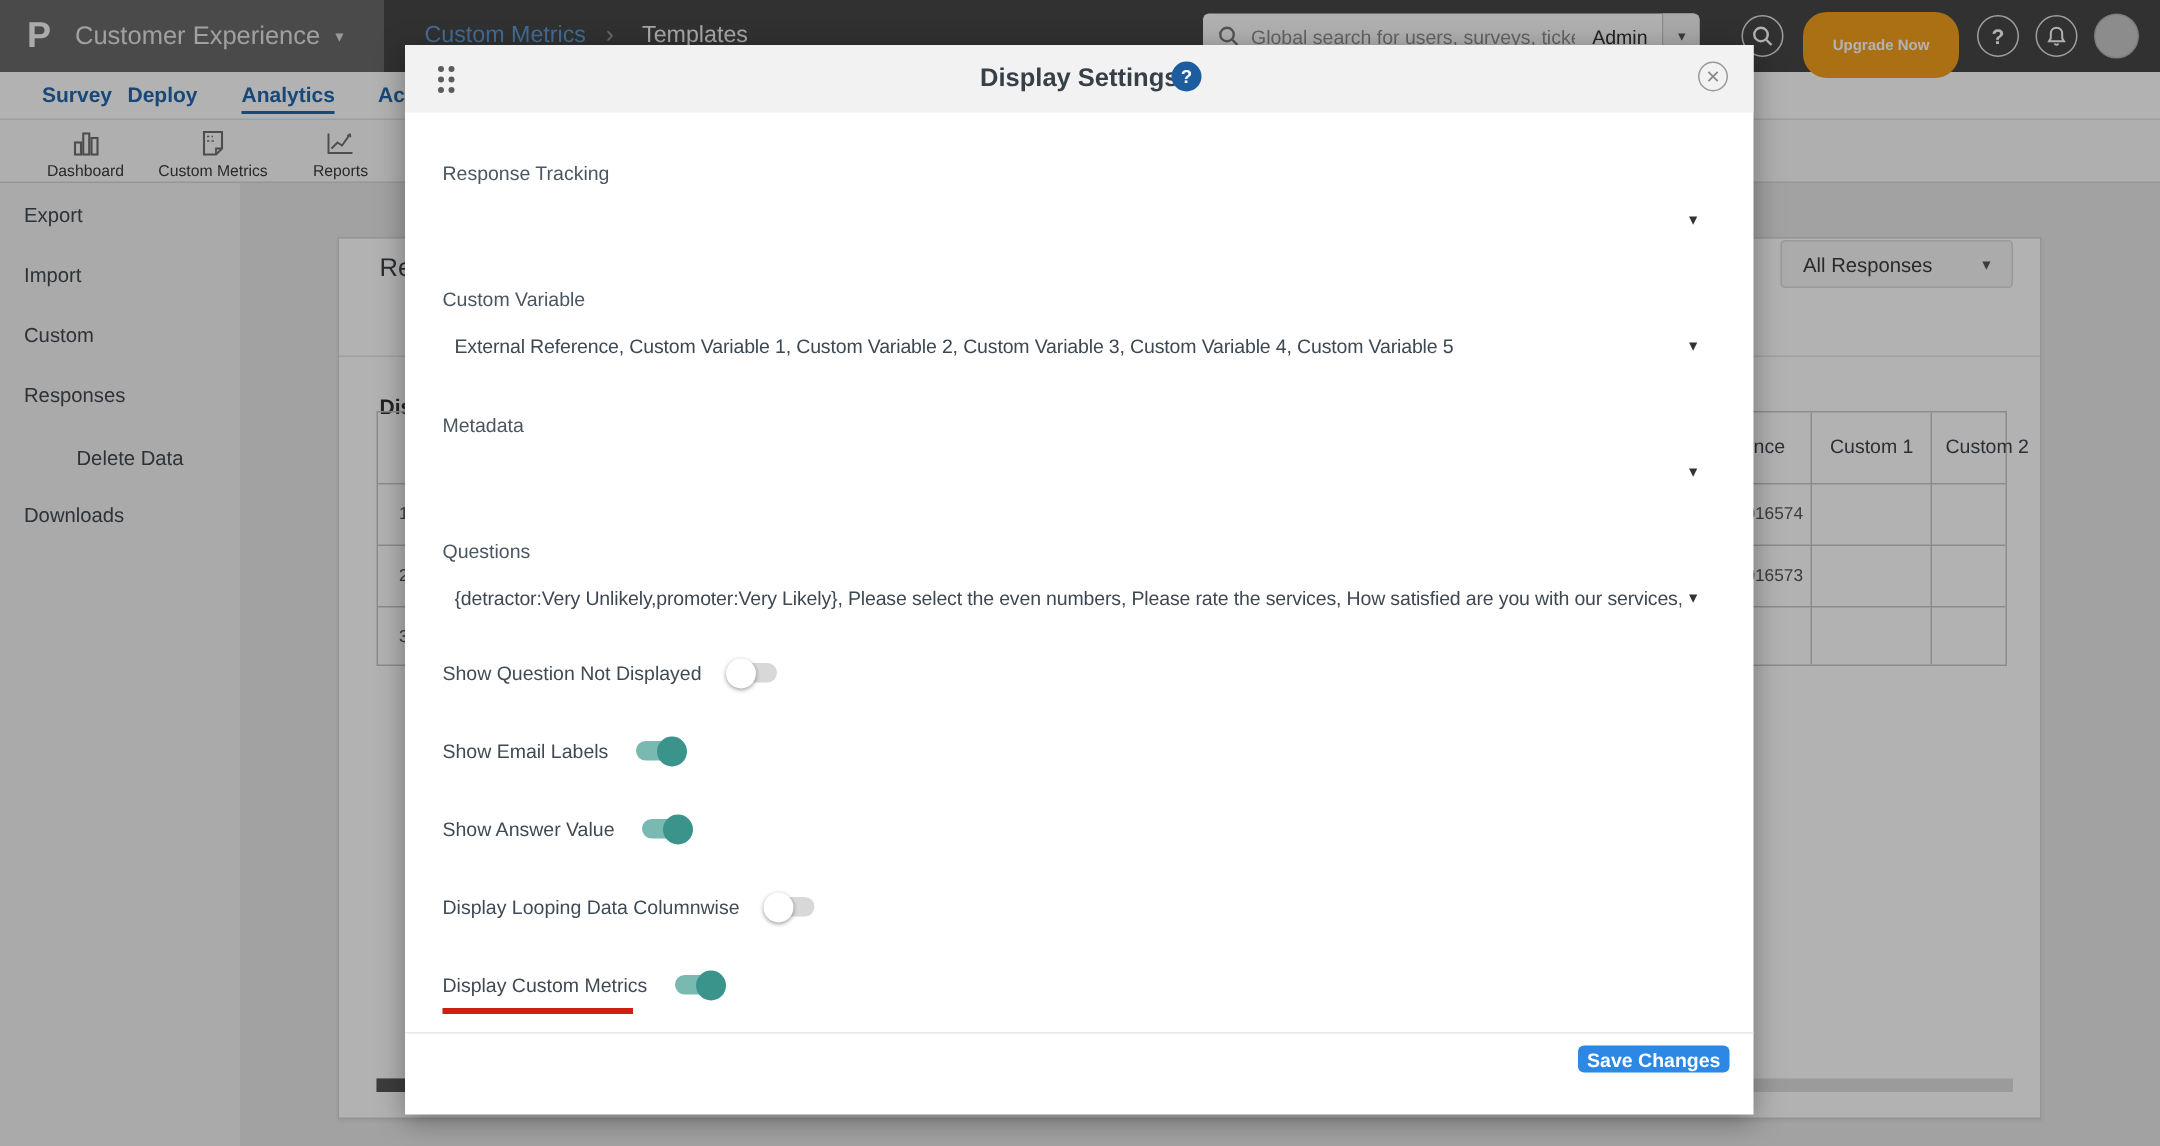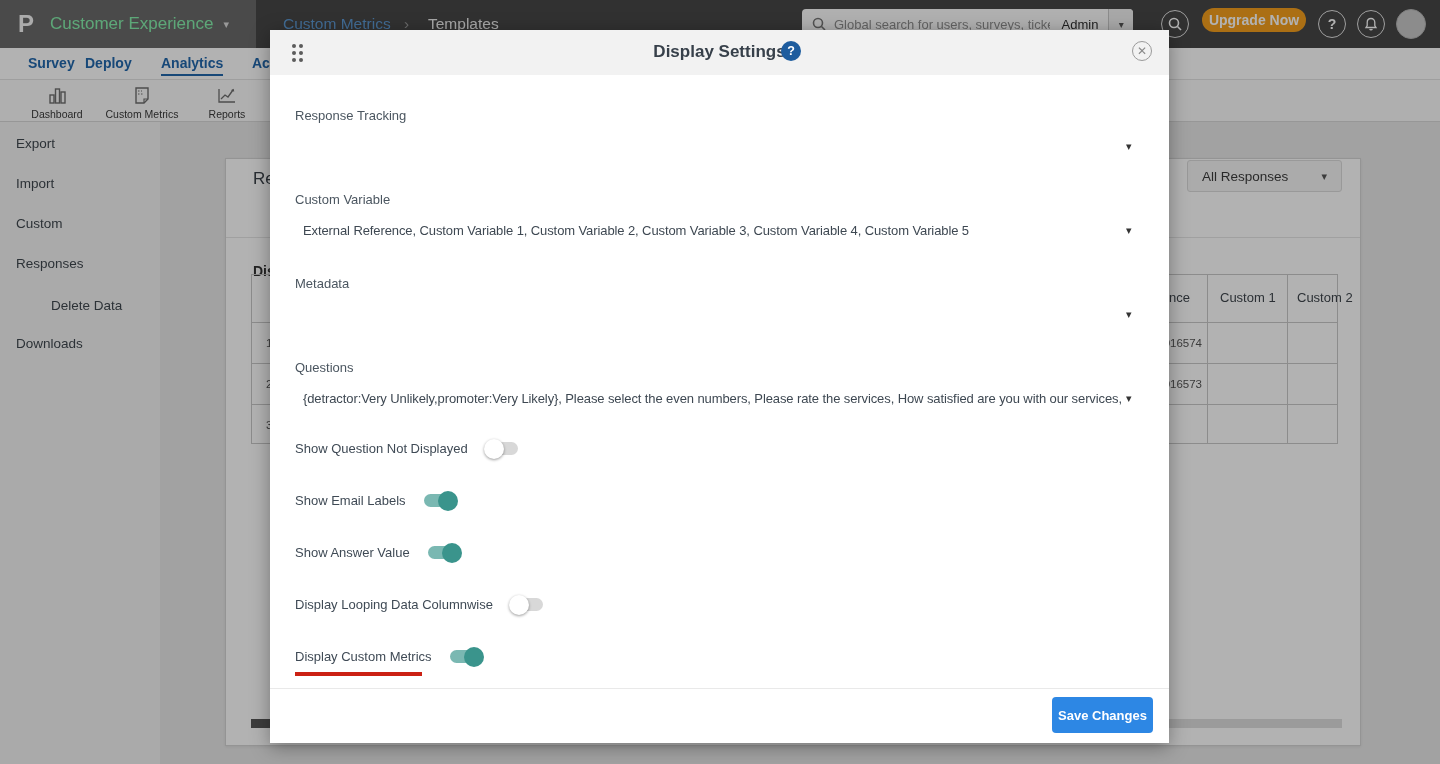--- a/index.html
+++ b/index.html
@@ -4,33 +4,33 @@
 <style>
   * { margin:0; padding:0; box-sizing:border-box; }
   html,body { width:1440px; height:764px; overflow:hidden; }
   body { font-family:"Liberation Sans", sans-serif; position:relative; background:#e9e9e9; }
   .nowrap { white-space:nowrap; }
 
   
   .topbar { position:absolute; left:0; top:0; width:1440px; height:48px; background:#474747; z-index:1; }
   .brand-block { position:absolute; left:0; top:0; width:256px; height:48px; background:#6a6a6a; display:flex; align-items:center; }
   .logo-p { margin-left:18px; color:#f5f5f5; font-size:24px; font-weight:700; }
-  .product-name { margin-left:16px; color:#86efac; font-size:17px; }
+  .product-name { margin-left:16px; color:#e5e5e5; font-size:17px; }
   .product-caret { margin-left:10px; color:#dcdcdc; font-size:11px; }
   .crumb { position:absolute; top:15px; font-size:15.5px; }
   .crumb-link { color:#5e9bd6; }
   .crumb-sep { color:#9a9a9a; }
   .crumb-cur { color:#efefef; }
   .searchbox { position:absolute; left:802px; top:9px; width:331px; height:30px; background:#fdfdfd; border-radius:4px; display:flex; align-items:center; }
   .searchbox .mag { margin-left:10px; flex:0 0 auto; }
   .search-ph { margin-left:8px; font-size:13px; color:#8f8f8f; width:228px; overflow:hidden; }
   .admin-lbl { font-size:13px; color:#2f2f2f;margin-left:12px; }
   .admin-caret { width:26px; height:30px; border-left:1px solid #c9c9c9; margin-left:10px; display:flex; align-items:center; justify-content:center; color:#555; font-size:10px; background:#f1f1f1; border-radius:0 4px 4px 0; }
   .circle-btn { position:absolute; top:10px; width:28px; height:28px; border:1.5px solid rgba(255,255,255,.85); border-radius:50%; display:flex; align-items:center; justify-content:center; color:#fff; font-weight:700; font-size:14px; }
-  .upgrade { position:absolute; left:1202px; top:8px; width:104px; height:24px; background:#f5a01e; border-radius:16px; color:#fff; font-size:14px; font-weight:700; display:flex; align-items:center; justify-content:center; }
+  .upgrade { position:absolute; left:1202px; top:8px; width:104px; height:44px; background:#f5a01e; border-radius:16px; color:#fff; font-size:10px; font-weight:700; display:flex; align-items:center; justify-content:center; }
   .avatar { position:absolute; left:1396px; top:9px; width:30px; height:30px; border-radius:50%; background:#c9c9c9; border:1px solid #b5b5b5; }
 
   
   .mainnav { position:absolute; left:0; top:48px; width:1440px; height:32px; background:#ffffff; border-bottom:1px solid #e2e2e2; }
   .mtab { position:absolute; top:7px; font-size:14px; font-weight:600; color:#2268ad; }
   .mtab.active { border-bottom:2px solid #2268ad; padding-bottom:3px; }
 
   
   .subnav { position:absolute; left:0; top:80px; width:1440px; height:42px; background:#fbfbfb; border-bottom:1px solid #d9d9d9; }
   .stab { position:absolute; top:5px; width:90px; text-align:center; }
@@ -73,21 +73,21 @@
   .trow { position:absolute; left:25px; display:flex; align-items:center; gap:18px; }
   .trow .tlabel { font-size:13px; color:#3f4a55; }
   .toggle { position:relative; width:32px; height:13px; border-radius:7px; flex:0 0 auto; }
   .toggle .knob { position:absolute; width:20px; height:20px; border-radius:50%; top:-3.5px; }
   .toggle.on { background:#7ab8b2; }
   .toggle.on .knob { right:-2px; background:#3a948c; }
   .toggle.off { background:#d8d8d8; }
   .toggle.off .knob { left:-2px; background:#fff; box-shadow:0 1px 3px rgba(0,0,0,.4); }
   .red-underline { position:absolute; left:25px; top:642px; width:127px; height:4px; background:#cb2114; }
   .modal-footer-divider { position:absolute; left:0; top:658px; width:899px; height:1px; background:#e9e9e9; }
-  .save-btn { position:absolute; left:782px; top:667px; width:101px; height:36px; background:#2d87e4; border:none; border-radius:4px; color:#fff; font-size:13px; font-weight:700; font-family:"Liberation Sans",sans-serif; }
+  .save-btn { position:absolute; left:782px; top:667px; width:101px; height:18px; background:#2d87e4; border:none; border-radius:4px; color:#fff; font-size:13px; font-weight:700; font-family:"Liberation Sans",sans-serif; }
   svg { display:block; }
 </style>
 </head>
 <body>
 
 <div class="app">
 
   <header class="topbar">
     <div class="brand-block">
       <span class="logo-p">P</span>

